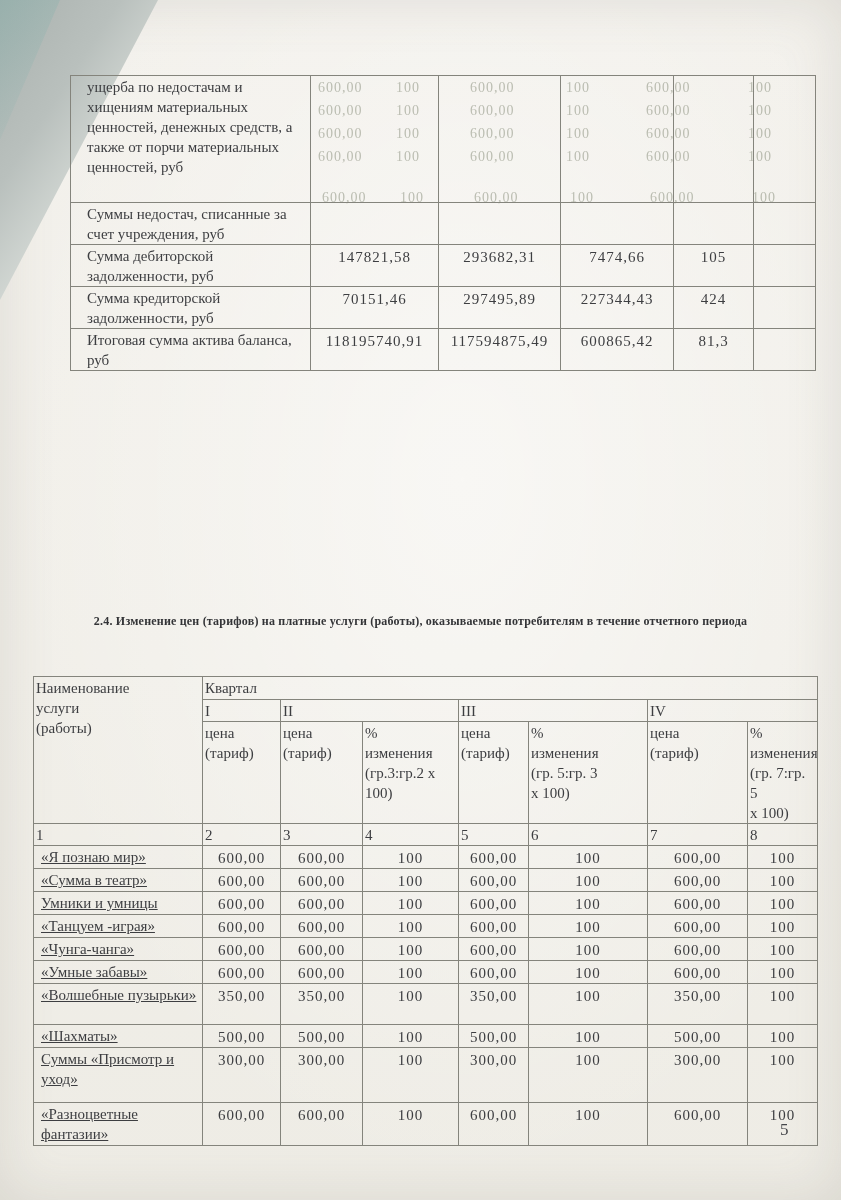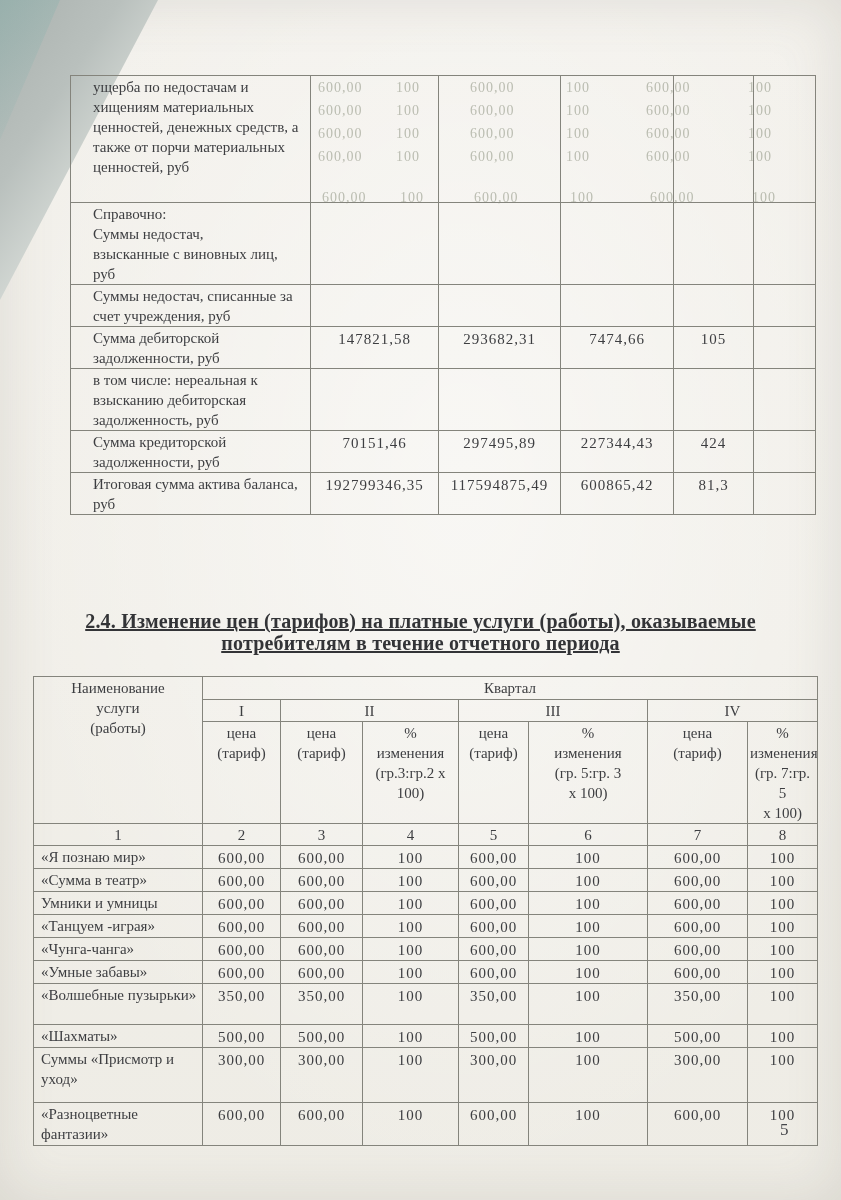--- a/index.html
+++ b/index.html
@@ -34,32 +34,32 @@
   table{border-collapse:collapse;table-layout:fixed;}
   td{
     border:1px solid #84847c;
     vertical-align:top;
     font-size:15px;line-height:20px;
     padding:1px 4px 0 4px;
     overflow:hidden;
     white-space:pre-line;
   }
   .num{text-align:center;letter-spacing:1px;white-space:nowrap;padding-top:2px;}
-  .lbl{padding-left:22px;}
+  .lbl{padding-left:16px;}
   #t1wrap{position:absolute;left:70px;top:75px;}
   #t1{width:745px;}
   #t2wrap{position:absolute;left:33px;top:676px;}
   #t2{width:784px;}
-  #t2 td.hc{text-align:center;padding-left:2px;padding-right:2px;}
-  #t2 td.name{padding-left:7px;}
+  #t2 td.hc{text-align:left;padding-left:2px;padding-right:2px;}
+  #t2 td.name{padding-left:7px;text-decoration:underline;}
   
   #heading{
     position:absolute;left:60px;top:610px;width:721px;
-    text-align:center;font-weight:bold;font-size:20px;line-height:22px;
-    color:#333437;letter-spacing:.2px;text-decoration:underline;
+    text-align:center;font-weight:bold;font-size:12px;line-height:22px;
+    color:#333437;letter-spacing:.2px;
   }
   
   .ghost-row{position:absolute;height:18px;pointer-events:none;}
   .ghost-row span{
     position:absolute;font-size:14px;letter-spacing:1px;
     color:#8f94833;color:rgba(138,143,125,.55);
     filter:blur(.7px);white-space:nowrap;
   }
   .g1{left:318px;} .g2{left:396px;} .g3{left:470px;}
   .g4{left:566px;} .g5{left:646px;} .g6{left:748px;}
@@ -133,66 +133,47 @@
       </colgroup>
       <tbody>
           <tr style="height:127px">
         <td class="lbl">ущерба по недостачам и хищениям материальных ценностей, денежных средств, а также от порчи материальных ценностей, руб</td>
         <td class="num"></td>
         <td class="num"></td>
         <td class="num"></td>
         <td class="num"></td>
         <td class="num"></td>
       </tr>
-      <tr style="height:80px">
-        <td class="lbl">Справочно:
-Суммы недостач,
-взысканные с виновных лиц,
-руб</td>
-        <td class="num"></td>
-        <td class="num"></td>
-        <td class="num"></td>
-        <td class="num"></td>
-        <td class="num"></td>
-      </tr>
       <tr style="height:36px">
         <td class="lbl">Суммы недостач, списанные за счет учреждения, руб</td>
         <td class="num"></td>
         <td class="num"></td>
         <td class="num"></td>
         <td class="num"></td>
         <td class="num"></td>
       </tr>
       <tr style="height:42px">
         <td class="lbl">Сумма дебиторской задолженности, руб</td>
         <td class="num">147821,58</td>
         <td class="num">293682,31</td>
         <td class="num">7474,66</td>
         <td class="num">105</td>
         <td class="num"></td>
       </tr>
-      <tr style="height:62px">
-        <td class="lbl">в том числе: нереальная к взысканию дебиторская задолженность, руб</td>
-        <td class="num"></td>
-        <td class="num"></td>
-        <td class="num"></td>
-        <td class="num"></td>
-        <td class="num"></td>
-      </tr>
       <tr style="height:41px">
         <td class="lbl">Сумма кредиторской задолженности, руб</td>
         <td class="num">70151,46</td>
         <td class="num">297495,89</td>
         <td class="num">227344,43</td>
         <td class="num">424</td>
         <td class="num"></td>
       </tr>
       <tr style="height:40px">
         <td class="lbl">Итоговая сумма актива баланса, руб</td>
-        <td class="num">192799346,35</td>
+        <td class="num">118195740,91</td>
         <td class="num">117594875,49</td>
         <td class="num">600865,42</td>
         <td class="num">81,3</td>
         <td class="num"></td>
       </tr>
     </tbody>
       </table>
   </div>
 
   <div id="heading">2.4. Изменение цен (тарифов) на платные услуги (работы), оказываемые потребителям в течение отчетного периода</div>

